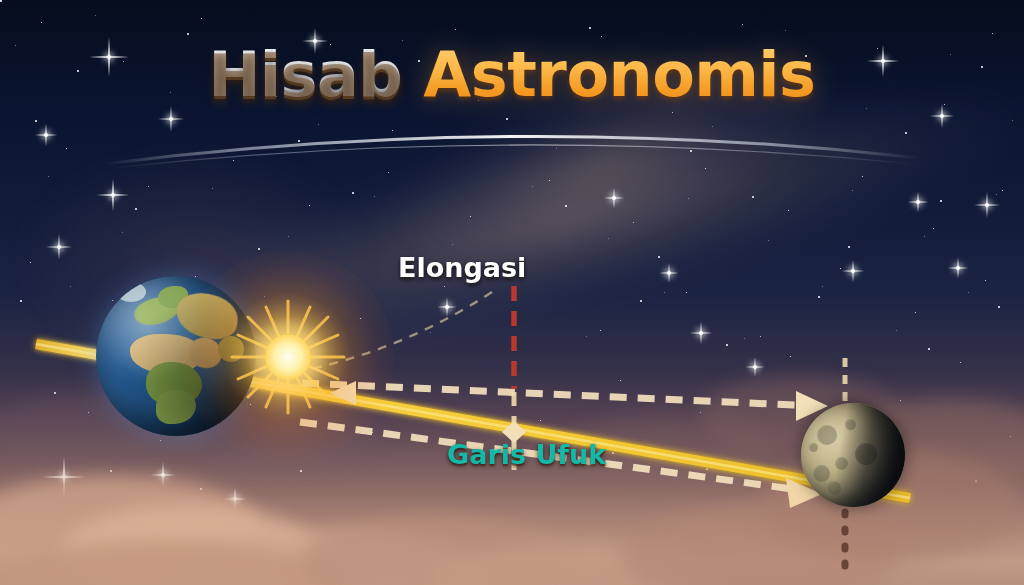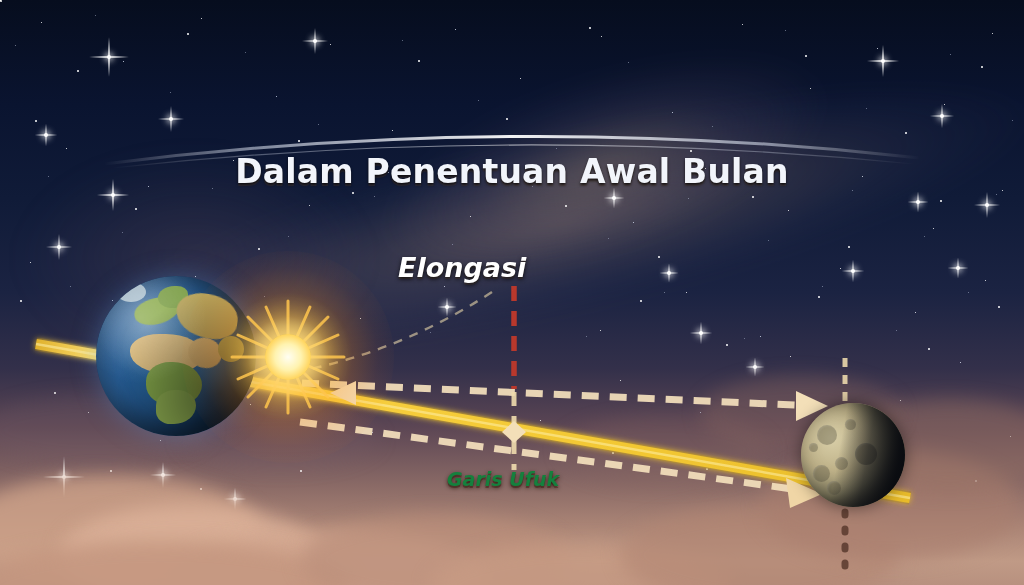--- a/index.html
+++ b/index.html
@@ -310,34 +310,33 @@
     border-radius: 50%;
     background: linear-gradient(100deg, rgba(0,0,0,0) 38%, rgba(10,12,18,0.58) 62%, rgba(6,8,14,0.88) 88%);
   }
 
   
   .lbl {
     position: absolute;
     z-index: 35;
     font-weight: 700;
     white-space: nowrap;
-    font-style: italic;
   }
   .lbl-elongasi {
     left: 398px;
     top: 252px;
     font-size: 27px;
     color: #ffffff;
     text-shadow: 0 2px 4px rgba(0,0,0,0.85), 0 2px 0 rgba(90,70,55,0.5);
   }
   .lbl-garis {
     left: 447px;
-    top: 468px;
-    font-size: 19px;
-    color: #15803d;
+    top: 439px;
+    font-size: 27px;
+    color: #14b8a6;
     text-shadow: 0 2px 4px rgba(40,20,10,0.85), 0 2px 0 rgba(80,50,35,0.55);
   }
   .lbl-bulan {
     left: 806px;
     top: 326px;
     font-size: 27px;
     color: #f8ead3;
     text-shadow: 0 2px 4px rgba(30,18,12,0.85), 0 2px 0 rgba(80,55,35,0.5);
   }
 </style>
@@ -464,36 +463,41 @@
     <div class="cloud" style="left:430px;  top:188px; width:300px; height:86px;  background:rgba(200,155,132,0.72);"></div>
     <div class="cloud" style="left:620px;  top:150px; width:280px; height:100px; background:rgba(178,134,116,0.64);"></div>
     <div class="cloud" style="left:760px;  top:96px;  width:260px; height:110px; background:rgba(168,126,110,0.58);"></div>
     <div class="cloud" style="left:840px;  top:44px;  width:220px; height:92px;  background:rgba(150,112,100,0.45);"></div>
     <div class="cloud" style="left:700px;  top:20px;  width:200px; height:78px;  background:rgba(140,104,96,0.36);"></div>
     <div class="cloud" style="left:560px;  top:60px;  width:210px; height:70px;  background:rgba(132,100,96,0.30);"></div>
     <div class="cloud" style="left:-20px;  top:40px;  width:230px; height:70px;  background:rgba(120,96,104,0.24);"></div>
     <div class="cloud" style="left:180px;  top:54px;  width:200px; height:60px;  background:rgba(120,96,104,0.20);"></div>
   </div>
 
+  <div class="title-wrap">
+    <h1 class="title">
+      <span class="w1">Hisab</span>
+      <span class="w2">Astronomis</span>
+    </h1>
+  </div>
 
   <svg class="swoosh" viewBox="0 0 820 54" preserveAspectRatio="none">
     <defs>
       <linearGradient id="swg" x1="0" y1="0" x2="1" y2="0">
         <stop offset="0%" stop-color="#ffffff" stop-opacity="0"></stop>
         <stop offset="18%" stop-color="#d9e0ef" stop-opacity="0.55"></stop>
         <stop offset="50%" stop-color="#ffffff" stop-opacity="0.95"></stop>
         <stop offset="82%" stop-color="#d9e0ef" stop-opacity="0.55"></stop>
         <stop offset="100%" stop-color="#ffffff" stop-opacity="0"></stop>
       </linearGradient>
     </defs>
     <path d="M2,46 Q410,-6 818,40" fill="none" stroke="url(#swg)" stroke-width="3"></path>
     <path d="M10,50 Q410,6 812,46" fill="none" stroke="url(#swg)" stroke-width="1.2" opacity="0.6"></path>
   </svg>
 
-  <div class="subtitle">Dalam Penentuan Awal Bulan</div>
 
   <svg class="diagram" viewBox="0 0 1024 585" preserveAspectRatio="none">
     <defs>
       <linearGradient id="bandgrad" x1="0" y1="0" x2="1" y2="0">
         <stop offset="0%" stop-color="#e0b12c"></stop>
         <stop offset="8%" stop-color="#ffe47a"></stop>
         <stop offset="30%" stop-color="#f7cf3f"></stop>
         <stop offset="70%" stop-color="#f2c732"></stop>
         <stop offset="100%" stop-color="#e8bb2a"></stop>
       </linearGradient>

